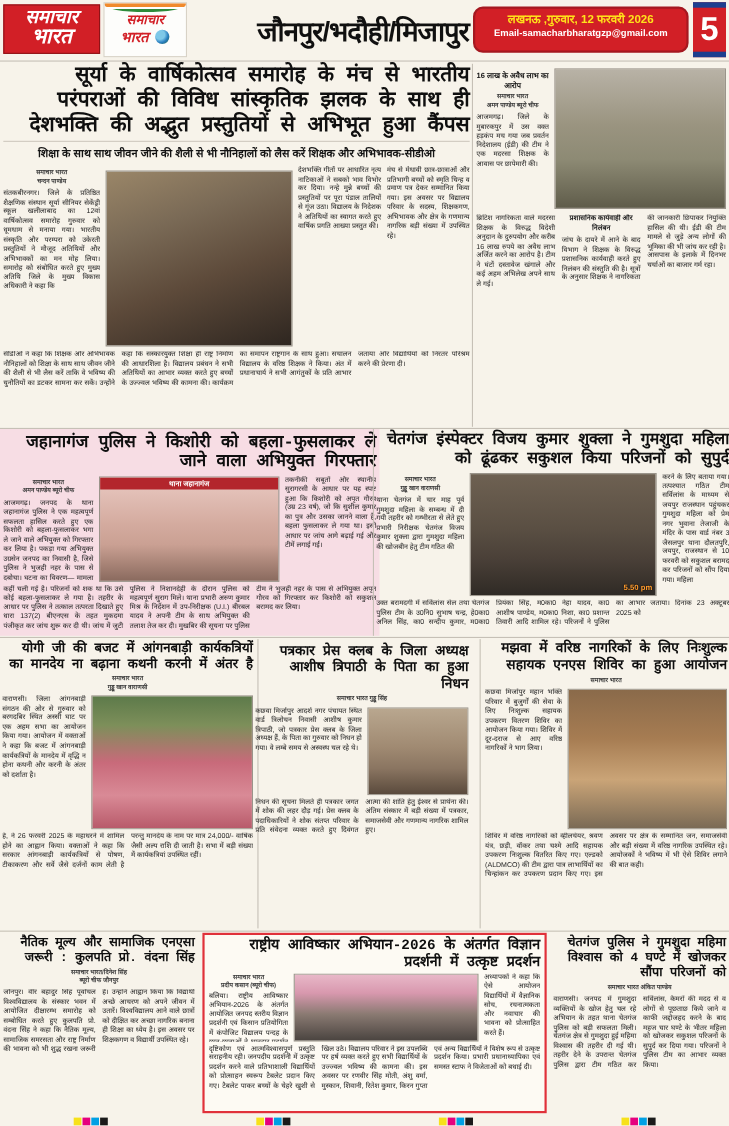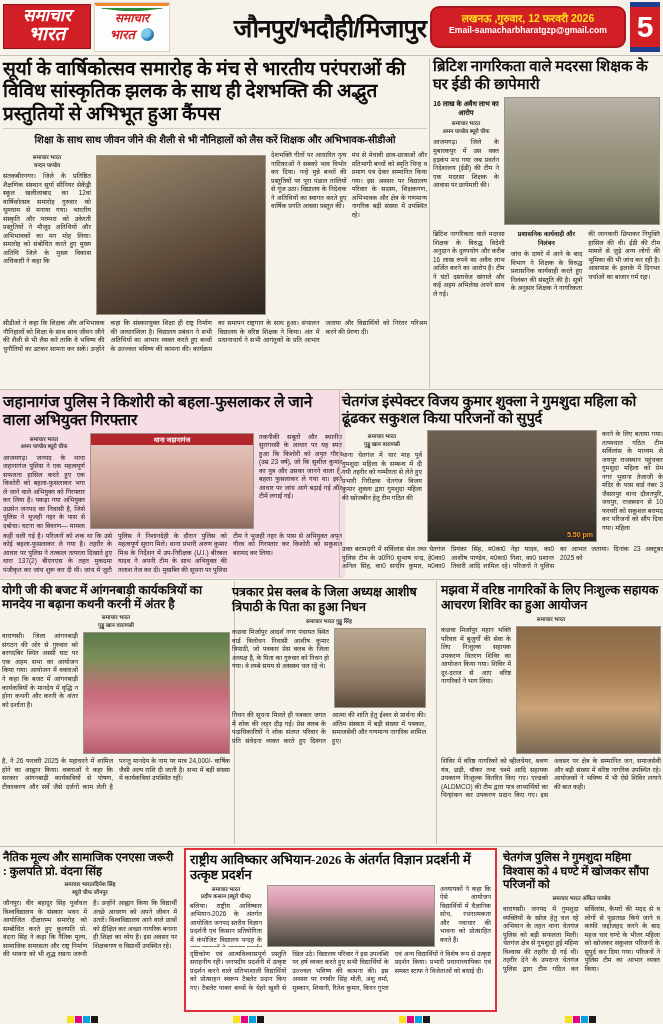--- a/index.html
+++ b/index.html
@@ -1,19 +1,19 @@
 <!DOCTYPE html>
 <html><head>
 <meta charset="utf-8">
 <style>
   html,body{margin:0;padding:0}
   body{width:663px;height:1024px;position:relative;overflow:hidden;
        background:#f7f3ea;font-family:"Liberation Sans",sans-serif;color:#1c1c1c}
   .abs{position:absolute;box-sizing:border-box}
-  .hl{font-weight:bold;color:#0f0f0f;text-align:left;margin:0;line-height:1.18;font-family:Liberation Serif, serif}
+  .hl{font-weight:bold;color:#0f0f0f;text-align:right;margin:0;line-height:1.18;font-family:Liberation Mono, monospace}
   .subhead{font-weight:bold;font-size:10px;text-align:center;border-top:1px solid #cfc9bf;padding:3px 2px 2px;margin-top:3px;color:#141414}
   .byline{font-size:5.6px;font-weight:bold;text-align:center;color:#3a3a3a;margin:3px 0;line-height:1.35}
   .txt{font-size:6.4px;line-height:1.33;text-align:justify;color:#222;margin:0 0 3px}
   .row{display:flex;gap:5px;overflow:hidden}
   .col{overflow:hidden;flex:1}
   .photo{position:relative;overflow:hidden;flex-shrink:0;border:1px solid #9a948a}
   .cols{overflow:hidden;column-gap:6px;margin-top:3px}
   .vrule{width:1px;background:#c6c0b6}
   .hrule{height:1px;background:#c6c0b6;left:0;width:663px}
   .boldline{font-size:6.8px;font-weight:bold;text-align:center;margin:2px 0;color:#111}
@@ -67,21 +67,20 @@
     </div>
   </div>
   <div class="cols" style="column-count:4;height:56px">
     <p class="txt">सीडीओ ने कहा कि शिक्षक और अभिभावक नौनिहालों को शिक्षा के साथ साथ जीवन जीने की शैली से भी लैस करें ताकि वे भविष्य की चुनौतियों का डटकर सामना कर सकें। उन्होंने कहा कि संस्कारयुक्त शिक्षा ही राष्ट्र निर्माण की आधारशिला है। विद्यालय प्रबंधन ने सभी अतिथियों का आभार व्यक्त करते हुए बच्चों के उज्ज्वल भविष्य की कामना की। कार्यक्रम का समापन राष्ट्रगान के साथ हुआ। संचालन विद्यालय के वरिष्ठ शिक्षक ने किया। अंत में प्रधानाचार्य ने सभी आगंतुकों के प्रति आभार जताया और विद्यार्थियों को निरंतर परिश्रम करने की प्रेरणा दी।</p>
   </div>
 </section>
 
 <div class="abs vrule" style="left:429px;top:58px;height:330px"></div>
 
 <section class="abs" style="left:433px;top:58px;width:227px;height:330px">
-  <h2 class="hl" style="font-size:15px">ब्रिटिश नागरिकता वाले मदरसा शिक्षक के घर ईडी की छापेमारी</h2>
   <div class="row" style="height:130px;margin-top:4px">
     <div class="col" style="flex:0 0 66px">
       <div class="boldline">16 लाख के अवैध लाभ का आरोप</div>
       <div class="byline">
         <span>समाचार भारत</span><br>
         <span>अमन पाण्डेय ब्यूरो चीफ</span>
       </div>
       <p class="txt">आजमगढ़। जिले के मुबारकपुर में उस वक्त हड़कंप मच गया जब प्रवर्तन निदेशालय (ईडी) की टीम ने एक मदरसा शिक्षक के आवास पर छापेमारी की।</p>
     </div>
     <div class="photo" style="flex:1;height:126px;background:linear-gradient(180deg,#b8b2a6 0%,#9a9480 40%,#8d8a74 65%,#5f5c4a 100%)"></div>
@@ -172,21 +171,21 @@
     <div class="photo" style="flex:0 0 90px;height:78px;background:linear-gradient(180deg,#b9a78f 0%,#a08a72 45%,#8a7561 70%,#5a4a3c 100%)"></div>
   </div>
   <div class="cols" style="column-count:2;height:112px">
     <p class="txt">निधन की सूचना मिलते ही पत्रकार जगत में शोक की लहर दौड़ गई। प्रेस क्लब के पदाधिकारियों ने शोक संतप्त परिवार के प्रति संवेदना व्यक्त करते हुए दिवंगत आत्मा की शांति हेतु ईश्वर से प्रार्थना की। अंतिम संस्कार में बड़ी संख्या में पत्रकार, समाजसेवी और गणमान्य नागरिक शामिल हुए।</p>
   </div>
 </section>
 
 <div class="abs vrule" style="left:436px;top:581px;height:263px"></div>
 
 <section class="abs" style="left:439px;top:581px;width:224px;height:263px;padding:2px 2px 0">
-  <h3 class="hl" style="font-size:12.5px">मझवा में वरिष्ठ नागरिकों के लिए निःशुल्क सहायक आचरण शिविर का हुआ आयोजन</h3>
+  <h3 class="hl" style="font-size:12.5px">मझवा में वरिष्ठ नागरिकों के लिए निःशुल्क सहायक एनएस शिविर का हुआ आयोजन</h3>
   <div class="byline"><span>समाचार भारत</span></div>
   <div class="row" style="height:128px">
     <div class="col" style="flex:0 0 70px">
       <p class="txt">कछवा मिर्जापुर महान भक्ति परिवार में बुजुर्गों की सेवा के लिए निःशुल्क सहायक उपकरण वितरण शिविर का आयोजन किया गया। शिविर में दूर-दराज से आए वरिष्ठ नागरिकों ने भाग लिया।</p>
     </div>
     <div class="photo" style="flex:1;height:126px;background:linear-gradient(180deg,#8a6a4a 0%,#a67c52 35%,#caa477 65%,#7a6a55 100%)"></div>
   </div>
   <div class="cols" style="column-count:2;height:74px">
     <p class="txt">शिविर में वरिष्ठ नागरिकों को व्हीलचेयर, श्रवण यंत्र, छड़ी, वॉकर तथा चश्मे आदि सहायक उपकरण निःशुल्क वितरित किए गए। एल्डको (ALDMCO) की टीम द्वारा पात्र लाभार्थियों का चिन्हांकन कर उपकरण प्रदान किए गए। इस अवसर पर क्षेत्र के सम्मानित जन, समाजसेवी और बड़ी संख्या में वरिष्ठ नागरिक उपस्थित रहे। आयोजकों ने भविष्य में भी ऐसे शिविर लगाने की बात कही।</p>
   </div>

